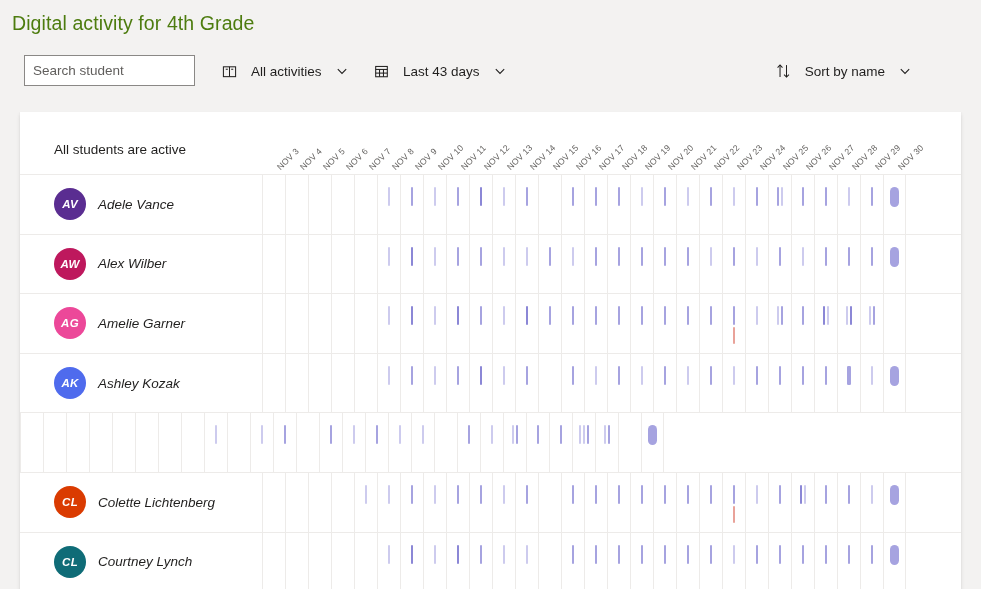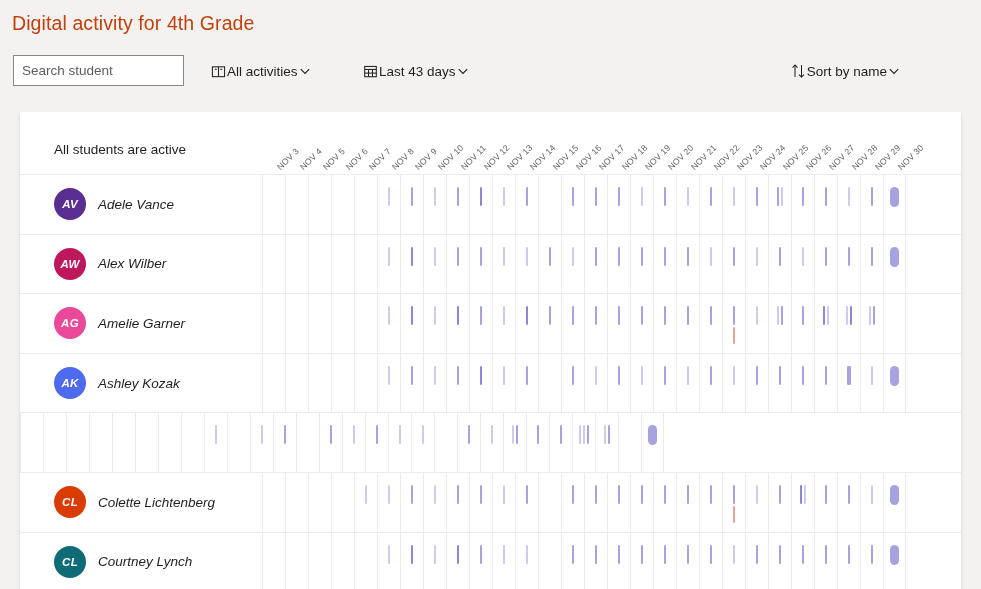--- a/index.html
+++ b/index.html
@@ -12,27 +12,27 @@
     overflow: hidden;
     position: relative;
   }
 
   
   .page-title {
     position: absolute;
     left: 12px; top: 12px;
     font-size: 19.5px;
     font-weight: 400;
-    color: #c2410c;
+    color: #4d7c0f;
     letter-spacing: 0.1px;
   }
 
   .toolbar {
     position: absolute;
-    left: 1px; top: 55px;
+    left: 12px; top: 55px;
     width: 912px; height: 34px;
   }
 
   .search-box {
     position: absolute;
     left: 12px; top: 0;
     width: 171px; height: 31px;
     background: #ffffff;
     border: 1px solid #8a8886;
     font-family: "Liberation Sans", sans-serif;
@@ -42,21 +42,21 @@
     outline: none;
   }
   .search-box::placeholder { color: #605e5c; }
 
   .tb-btn {
     position: absolute;
     top: 2px;
     height: 28px;
     display: flex;
     align-items: center;
-    gap: 1px;
+    gap: 14px;
     cursor: pointer;
     background: transparent;
     border: none;
     padding: 0 4px;
     font-family: "Liberation Sans", sans-serif;
     font-size: 13.5px;
     color: #201f1e;
     white-space: nowrap;
   }
   .tb-btn .ico { display: inline-flex; align-items: center; color: #201f1e; }

